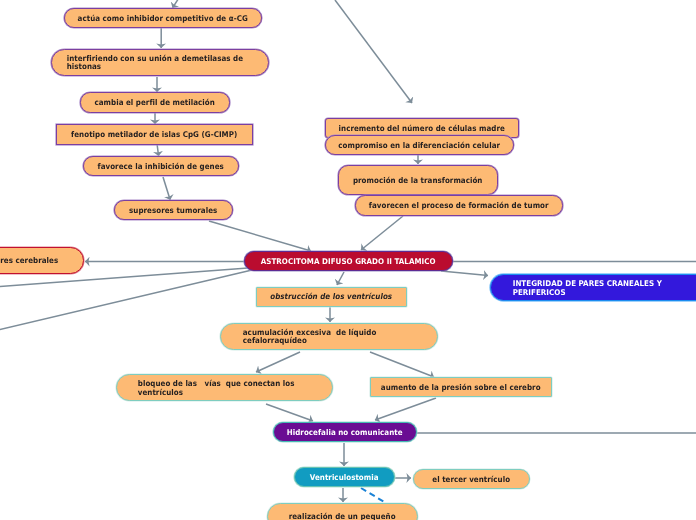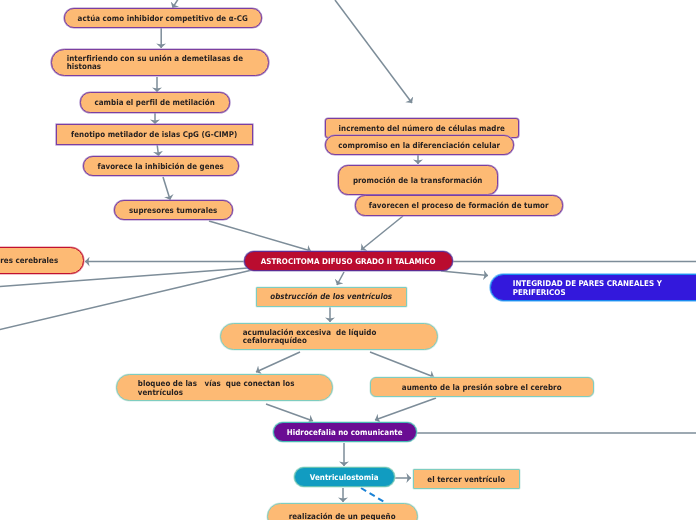--- a/index.html
+++ b/index.html
@@ -108,28 +108,28 @@
     <span class="lbl">obstrucción de los ventrículos</span>
   </div>
   <div class="node s-teal" style="left:219.7px;top:322.8px;width:218px;height:27.3px;border-radius:13.65px;padding-left:22.1px;justify-content:flex-start;">
     <span class="lbl">acumulación excesiva  de líquido
 cefalorraquídeo</span>
   </div>
   <div class="node s-teal" style="left:115.7px;top:374.0px;width:217px;height:27.3px;border-radius:13.65px;padding-left:21.1px;justify-content:flex-start;">
     <span class="lbl">bloqueo de las   vías  que conectan los
 ventrículos</span>
   </div>
-  <div class="node s-teal" style="left:369.7px;top:377.0px;width:224px;height:20.4px;border-radius:6px;">
+  <div class="node s-teal" style="left:369.7px;top:377.0px;width:182px;height:20.4px;border-radius:1px;">
     <span class="lbl">aumento de la presión sobre el cerebro</span>
   </div>
   <div class="node f-purple" style="left:272.7px;top:422.0px;width:144px;height:20.4px;border-radius:10.2px;">
     <span class="lbl lbl-white">Hidrocefalia no comunicante</span>
   </div>
   <div class="node f-cyan" style="left:293.7px;top:467.0px;width:101px;height:20.4px;border-radius:10.2px;">
     <span class="lbl lbl-white">Ventriculostomia</span>
   </div>
-  <div class="node s-teal" style="left:412.7px;top:469.0px;width:107px;height:20.4px;border-radius:1px;">
+  <div class="node s-teal" style="left:412.7px;top:469.0px;width:117px;height:20.4px;border-radius:10px;">
     <span class="lbl">el tercer ventrículo</span>
   </div>
   <div class="node s-teal" style="left:266.7px;top:503.0px;width:151px;height:27.3px;border-radius:13.65px;padding-left:21.0px;justify-content:flex-start;">
     <span class="lbl">realización de un pequeño</span>
   </div>
 </div>
 
 </body></html>

